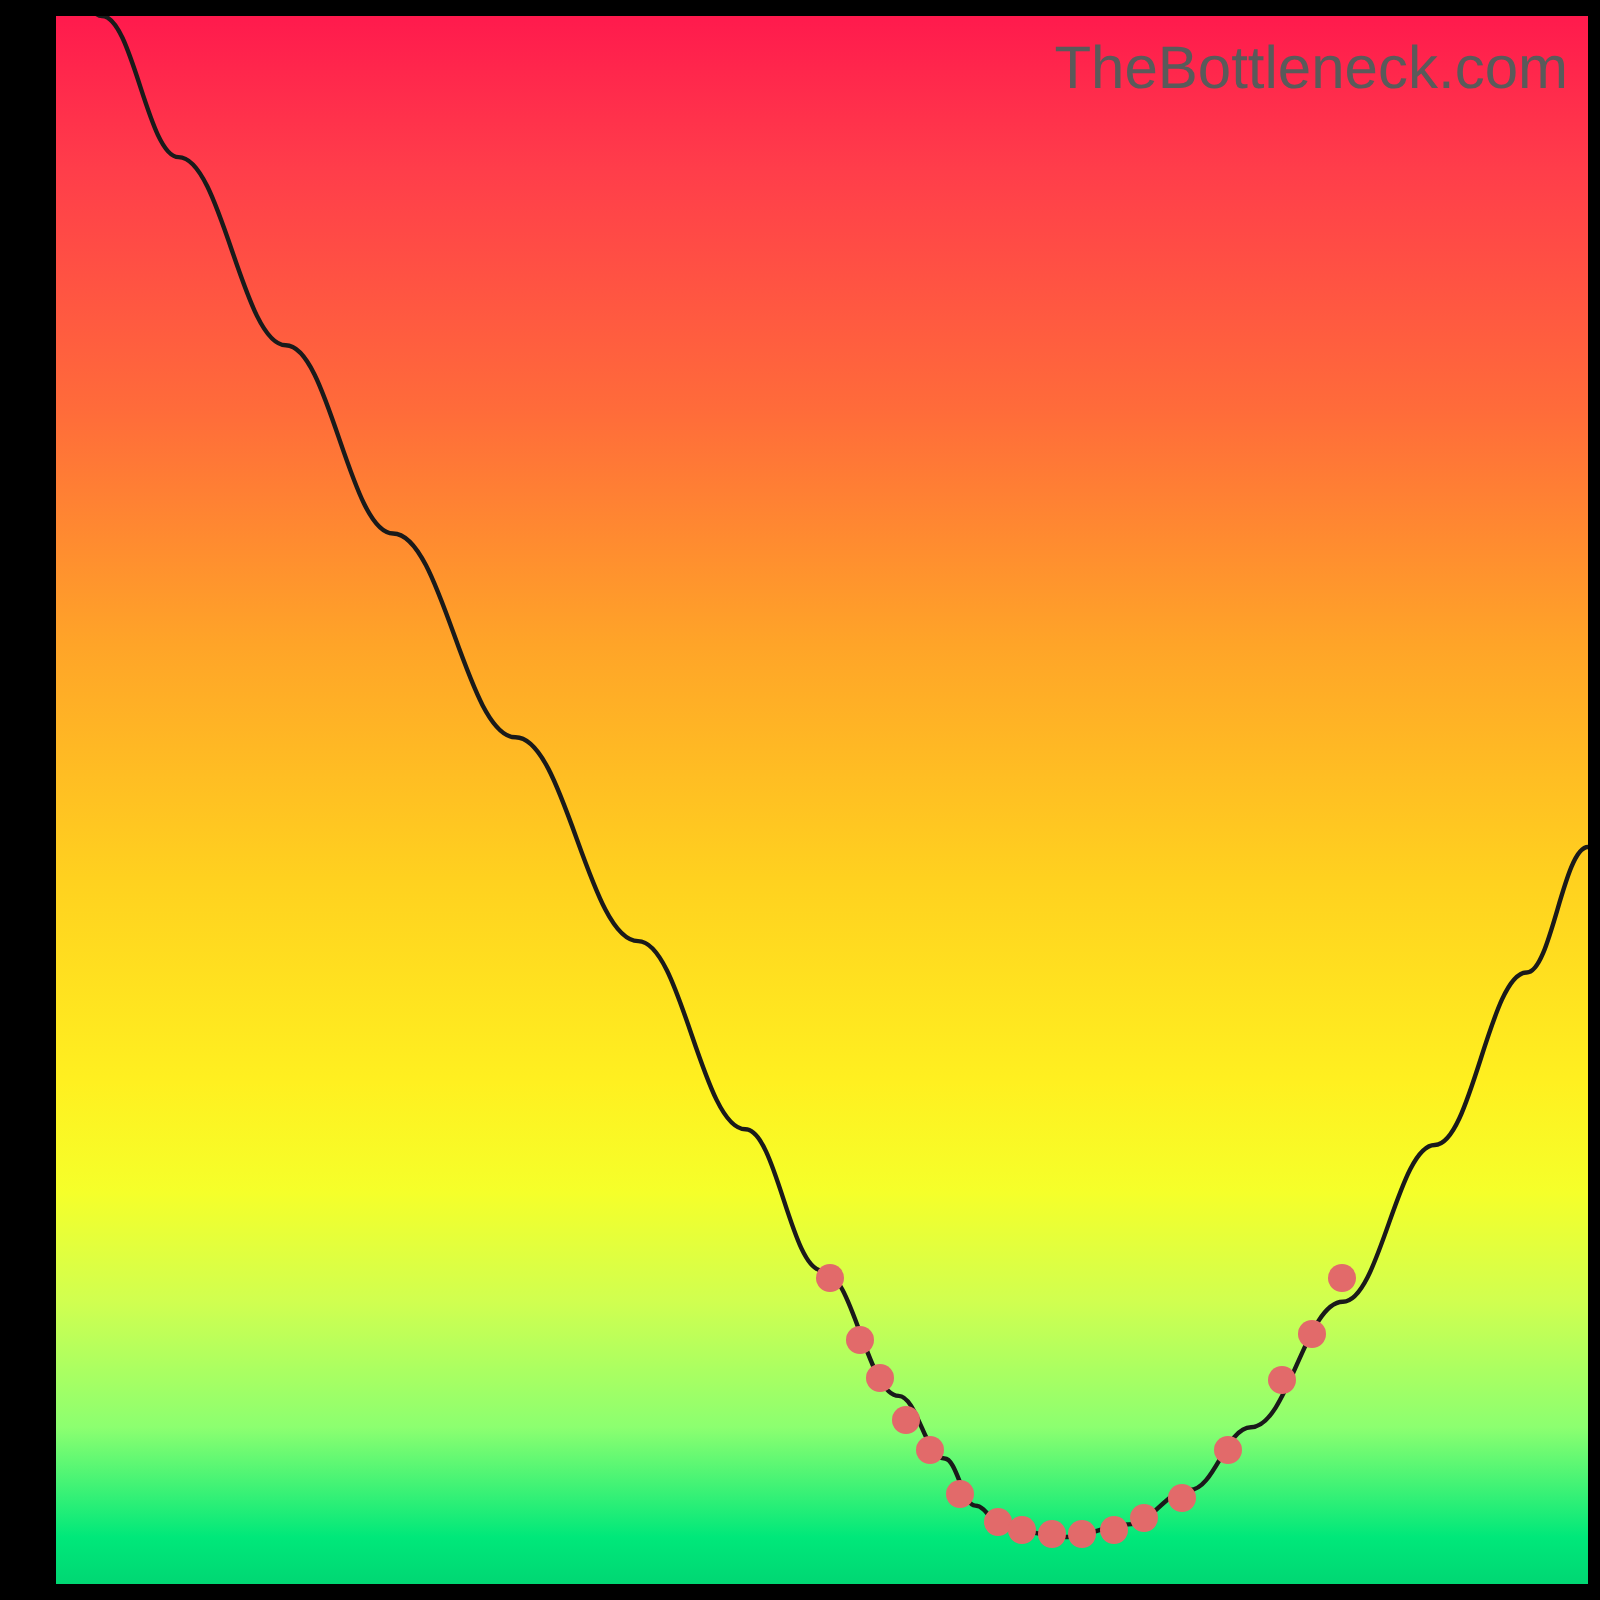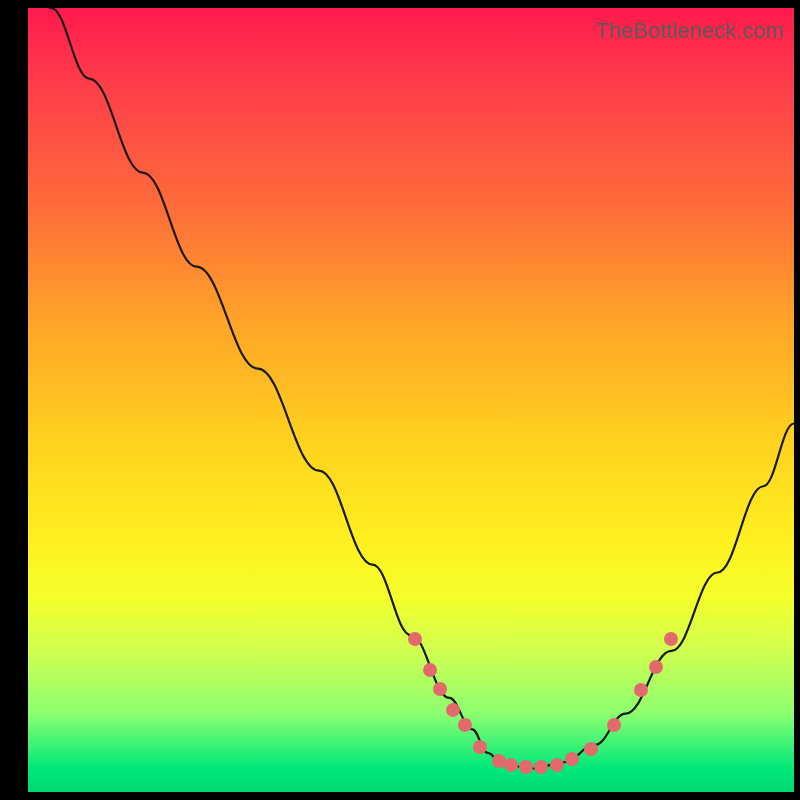--- a/index.html
+++ b/index.html
@@ -22,21 +22,21 @@
       #8cff70 90%,
       #00e87a 97%,
       #00d773 100%
     );
   }
   .watermark {
     position: absolute;
     top: 10px;
     right: 10px;
     color: #5a5a5a;
-    font-size: 22px;
+    font-size: 30px;
     font-family: Arial, sans-serif;
     z-index: 5;
   }
   svg.curve {
     position: absolute;
     left: 0;
     top: 0;
     width: 100%;
     height: 100%;
     z-index: 3;

